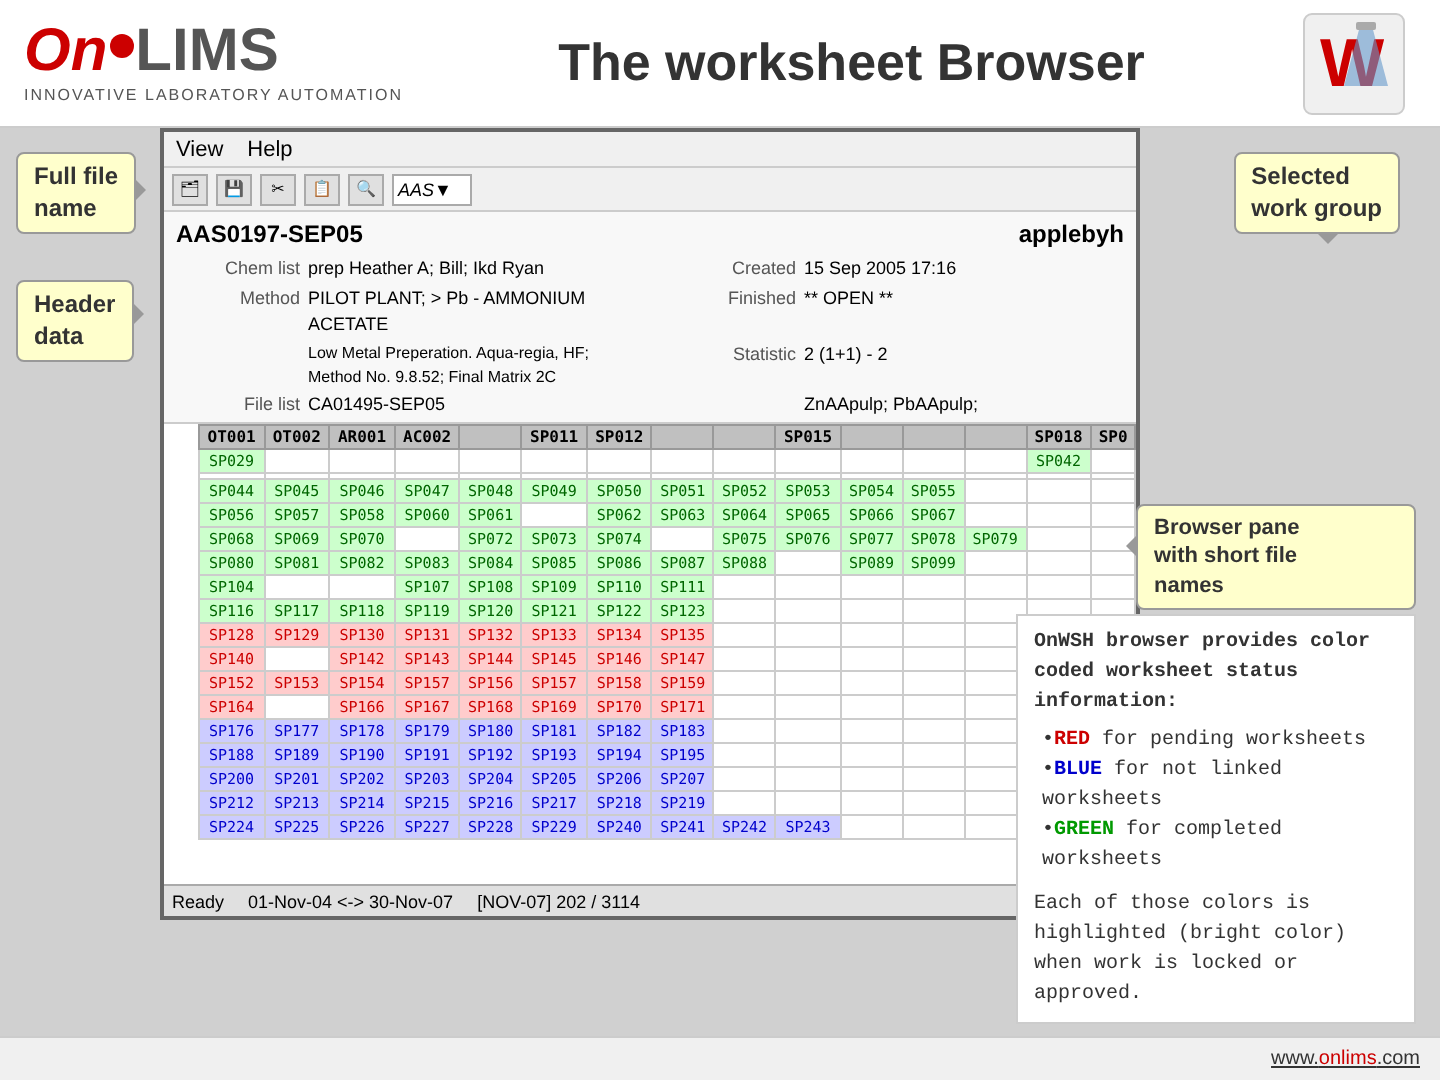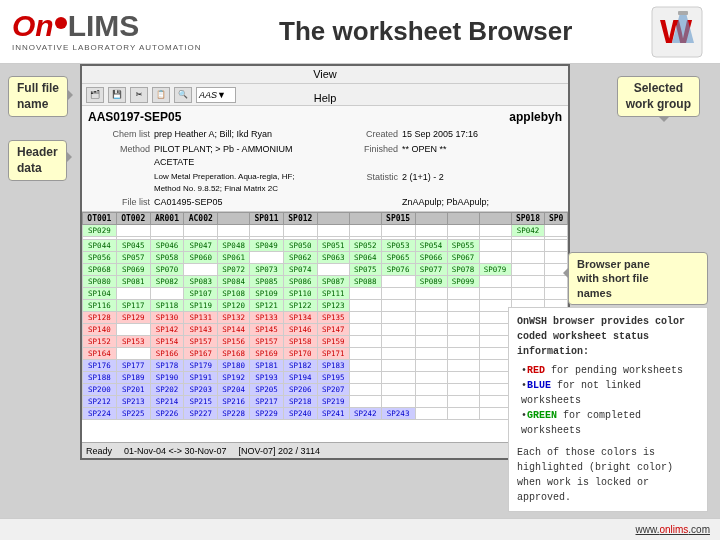--- a/index.html
+++ b/index.html
@@ -75,21 +75,20 @@
       top: 76px;
     }
     .callout-header::after {
       right: -12px;
       top: 10px;
       border-left-color: #999;
     }
     .callout-workgroup {
       right: 20px;
       top: 12px;
-      text-align: center;
     }
     .callout-workgroup::after {
       bottom: -12px;
       left: 40px;
       border-top-color: #999;
     }
     .callout-browser {
       right: 12px;
       top: 188px;
       width: 140px;
@@ -164,21 +163,20 @@
     }
     .ws-menubar {
       background: #f0f0f0;
       border-bottom: 1px solid #ccc;
       display: flex;
       gap: 12px;
       padding: 2px 6px;
       font-size: 11px;
       height: 18px;
       align-items: center;
-      flex-direction: column;
     }
     .ws-toolbar {
       background: #f0f0f0;
       border-bottom: 1px solid #ccc;
       display: flex;
       align-items: center;
       padding: 2px 4px;
       height: 22px;
       gap: 4px;
     }
@@ -394,21 +392,21 @@
         <span style="color:#555;text-align:right">Statistic</span>
         <span>2 (1+1) - 2</span>
 
         <span style="color:#555;text-align:right">File list</span>
         <span>CA01495-SEP05</span>
         <span style="color:#555;text-align:right"></span>
         <span>ZnAApulp; PbAApulp;</span>
       </div>
     </div>
 
-    <div style="overflow:auto; height:252px;">
+    <div style="overflow:auto; height:252px;padding-left:17px;">
       <table class="grid-table">
         <thead>
           <tr id="grid-header-row">
               <th>OT001</th>
               <th>OT002</th>
               <th>AR001</th>
               <th>AC002</th>
               <th></th>
               <th>SP011</th>
               <th>SP012</th>

